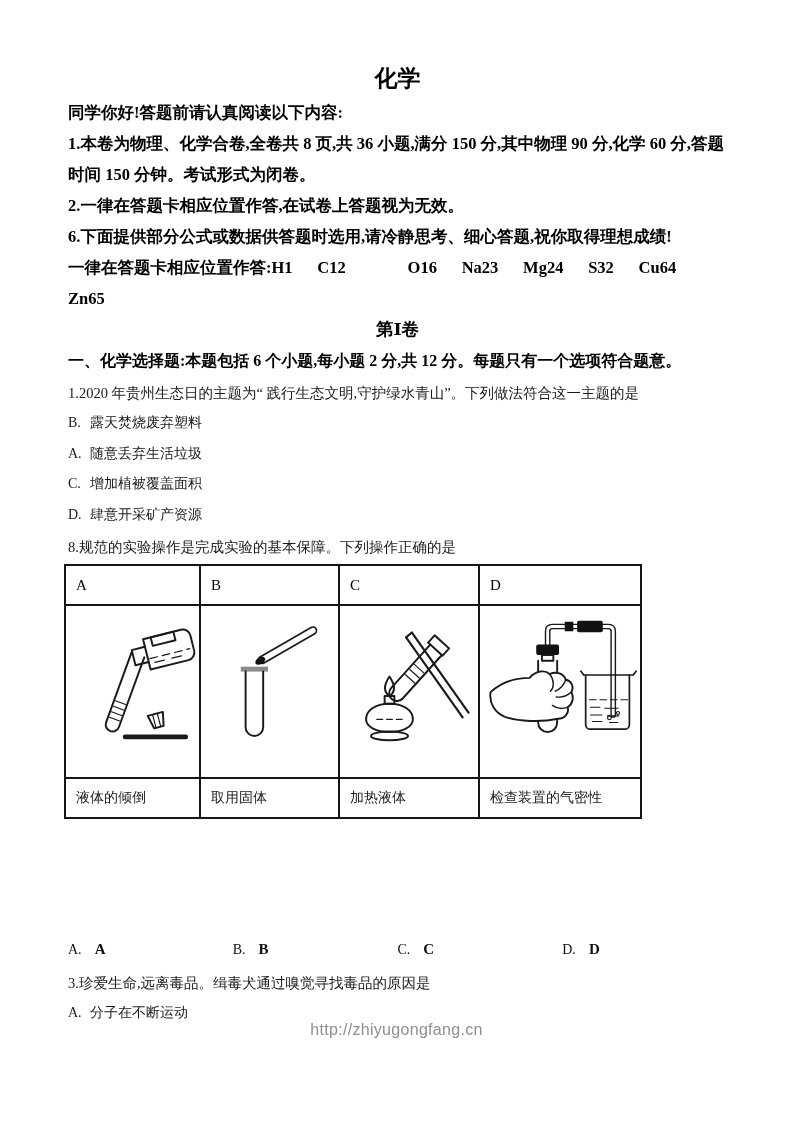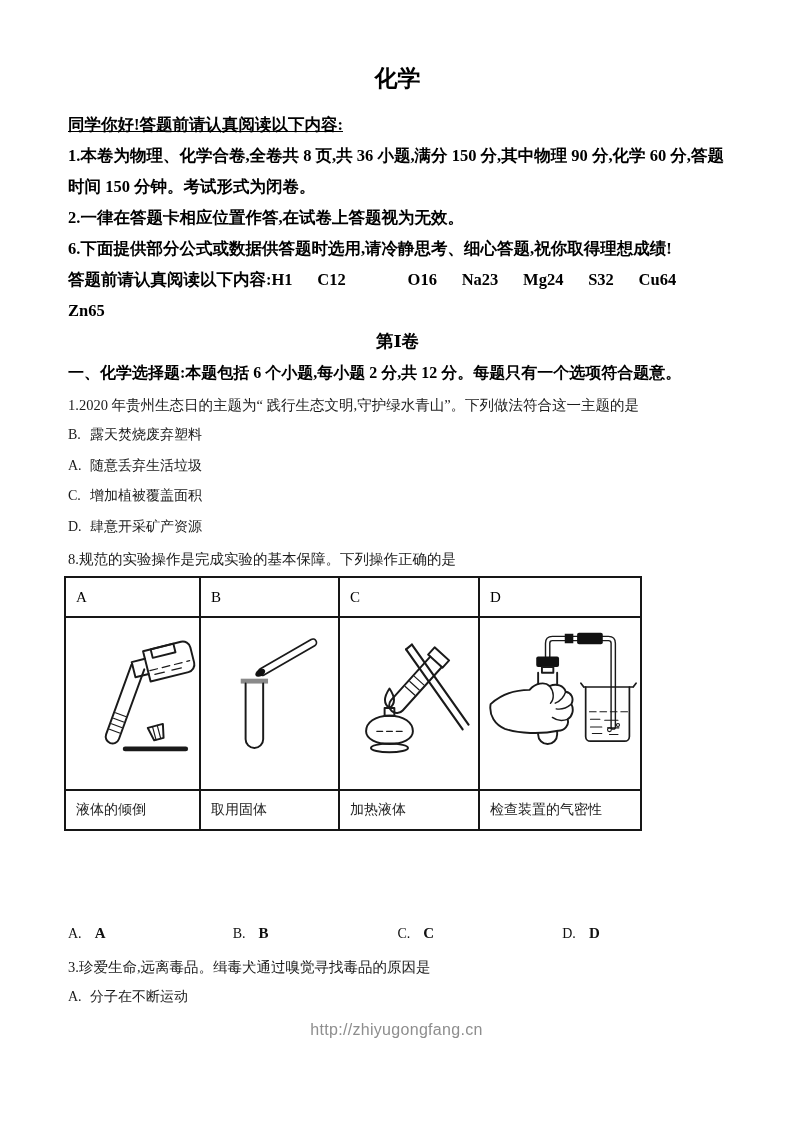--- a/index.html
+++ b/index.html
@@ -5,35 +5,35 @@
   html,body { margin:0; padding:0; background:#ffffff; }
   .page {
     position:relative; width:793px; height:1122px; margin:0 auto;
     background:#ffffff; color:#000;
     font-family:"Liberation Serif","DejaVu Serif",serif; overflow:hidden;
   }
   .inner { position:absolute; inset:0; padding:64px 66px 0 68px; box-sizing:border-box; }
   p { margin:0; }
   .title { margin:0; text-align:center; font-size:23px; font-weight:700; line-height:30px; }
   .b { font-weight:700; font-size:16.5px; line-height:31px; color:#000; }
-  .greet { margin-top:16px; line-height:30px;text-decoration:underline; }
+  .greet { margin-top:4px; line-height:30px; }
   .pre { white-space:pre-wrap; }
   .part { text-align:center; font-weight:700; font-size:17.5px; line-height:31px; }
   .sec { font-weight:700; font-size:16px; line-height:31px; white-space:nowrap; }
   .q { font-size:14.5px; line-height:30px; color:#1b1b1b; margin-top:2px; }
   .opt { font-size:14px; line-height:30.5px; color:#1b1b1b; }
   .opt .lab { display:inline-block; min-width:22px; }
   .op-table { border-collapse:collapse; table-layout:fixed; margin-left:-4px; margin-top:2px; }
   .op-table td { border:2px solid #161616; padding:0; vertical-align:middle; }
   .op-table .hd td { height:38px; font-size:15px; padding-left:10px; }
   .op-table .im td { height:171px; text-align:center; }
   .op-table .im svg { display:block; margin:4px auto 0 auto; }
   .op-table .cp td { height:38px; font-size:14px; color:#222; padding-left:10px; }
   .ans { display:flex; margin-top:88px; font-size:14px; line-height:28px; color:#111; }
-  .ans .item { width:166px; }
+  .ans .item { width:166px;margin-top:28px; }
   .ans .lab { margin-right:13px; }
   .ans .val { font-weight:700; font-size:15px; }
   .q3 { margin-top:4px; }
   .footer {
     position:absolute; left:0; right:0; top:1019px; text-align:center;
     font-family:"Liberation Sans","DejaVu Sans",sans-serif;
     font-size:16px; color:#8e8e8e; letter-spacing:.3px; line-height:22px;
   }
   .diag { stroke:#1a1a1a; fill:none; stroke-width:2; stroke-linecap:round; stroke-linejoin:round; }
 </style>
@@ -42,21 +42,21 @@
 
 <div class="page">
   <div class="inner">
 
     <h1 class="title">化学</h1>
 
     <p class="b greet">同学你好!答题前请认真阅读以下内容:</p>
     <p class="b">1.本卷为物理、化学合卷,全卷共 8 页,共 36 小题,满分 150 分,其中物理 90 分,化学 60 分,答题时间 150 分钟。考试形式为闭卷。</p>
     <p class="b">2.一律在答题卡相应位置作答,在试卷上答题视为无效。</p>
     <p class="b">6.下面提供部分公式或数据供答题时选用,请冷静思考、细心答题,祝你取得理想成绩!</p>
-    <p class="b pre">答题前请认真阅读以下内容:H1      C12               O16      Na23      Mg24      S32      Cu64</p>
+    <p class="b pre">一律在答题卡相应位置作答:H1      C12               O16      Na23      Mg24      S32      Cu64</p>
     <p class="b">Zn65</p>
 
     <p class="part">第Ⅰ卷</p>
     <p class="sec">一、化学选择题:本题包括 6 个小题,每小题 2 分,共 12 分。每题只有一个选项符合题意。</p>
 
     <p class="q">1.2020 年贵州生态日的主题为“ 践行生态文明,守护绿水青山”。下列做法符合这一主题的是</p>
     <div class="opt"><span class="lab">B.</span><span>露天焚烧废弃塑料</span></div>
     <div class="opt"><span class="lab">A.</span><span>随意丢弃生活垃圾</span></div>
     <div class="opt"><span class="lab">C.</span><span>增加植被覆盖面积</span></div>
     <div class="opt"><span class="lab">D.</span><span>肆意开采矿产资源</span></div>

